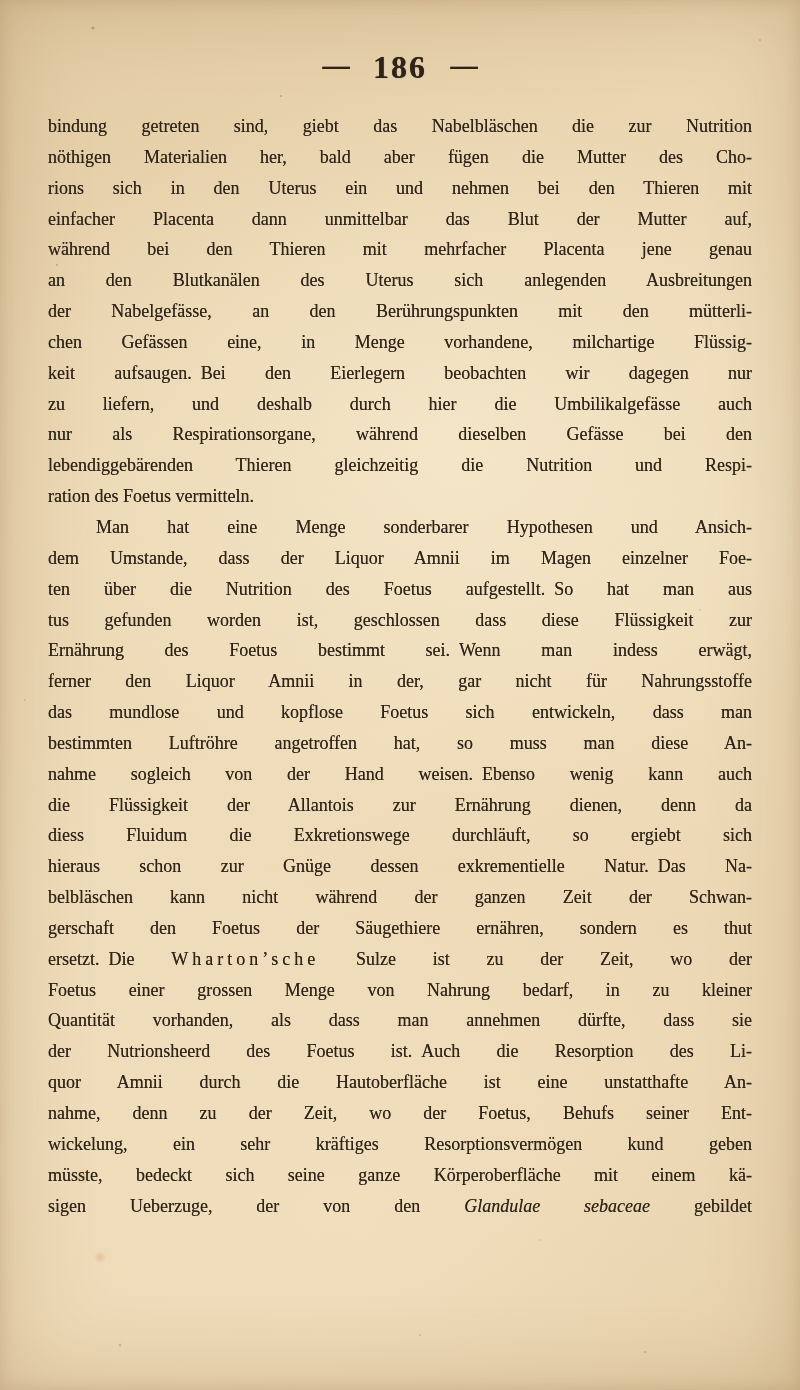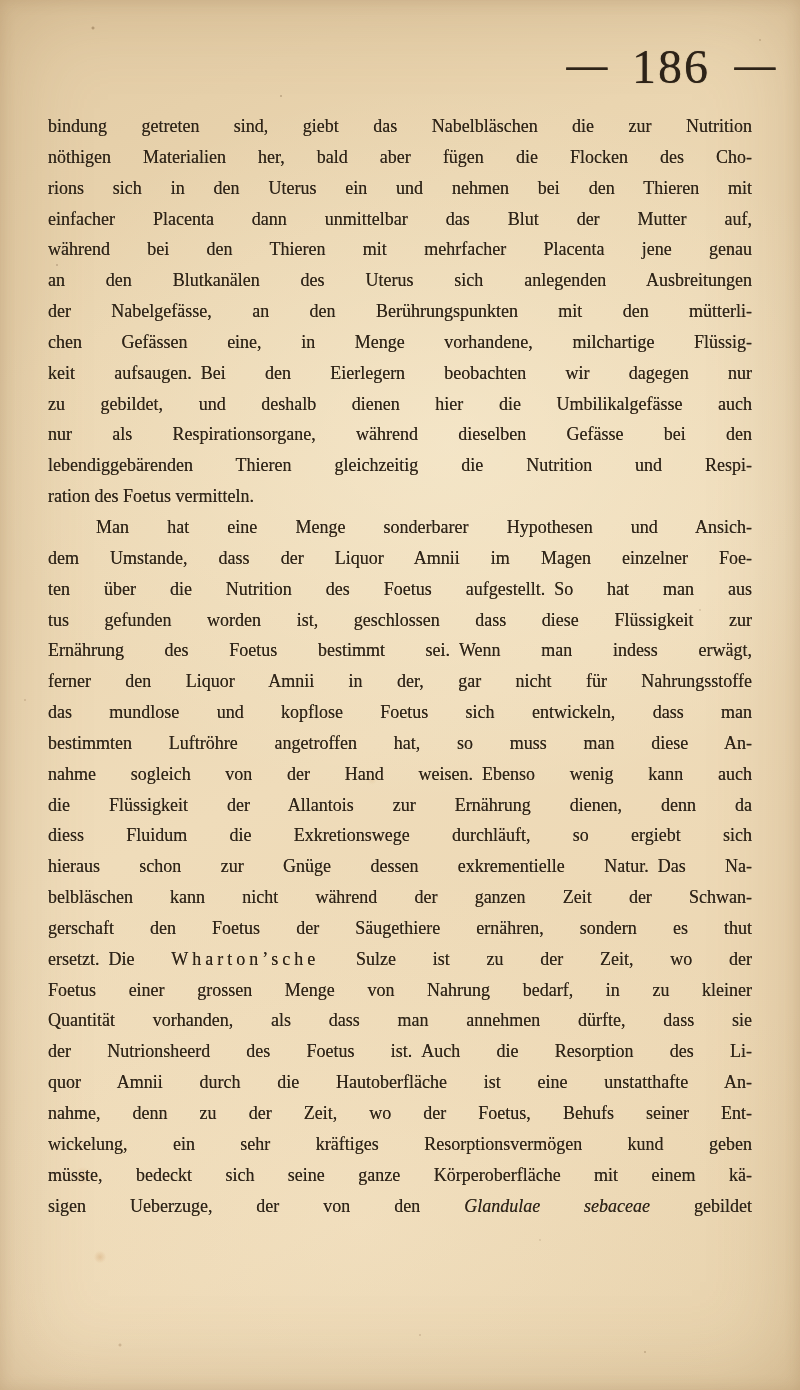--- a/index.html
+++ b/index.html
@@ -40,24 +40,24 @@
       radial-gradient(circle 7px  at 372px  780px, rgba(205,165,110,0.20), rgba(205,165,110,0) 70%);
     box-shadow:
       inset 0 0 90px rgba(140,100,55,0.28),
       inset 0 0 16px rgba(120,85,45,0.18);
   }
   .header {
     position: absolute;
     top: 46px;
     left: 0;
     width: 800px;
-    text-align: right;
+    text-align: center;
     color: #2d2318;
-    font-size: 48px;
-    font-weight: normal;
+    font-size: 32px;
+    font-weight: bold;
     line-height: 42px;
     text-shadow: 0 0 0.7px rgba(45,35,24,0.75);
   }
   .header .dash {
     display: inline-block;
     margin: 0 21px;
     transform: translateY(-3px) scaleX(0.85);
   }
   .header .pagenum {
     letter-spacing: 2px;
@@ -88,29 +88,29 @@
 
 <div class="page">
   <div class="texture"></div>
 
   <div class="header">
     <span class="dash">—</span><span class="pagenum">186</span><span class="dash">—</span>
   </div>
 
   <div class="text-block" id="text-block">
       <div class="line"><span>bindung getreten sind, giebt das Nabelbläschen die zur Nutrition</span></div>
-      <div class="line"><span>nöthigen Materialien her, bald aber fügen die Flocken des Cho-</span></div>
+      <div class="line"><span>nöthigen Materialien her, bald aber fügen die Mutter des Cho-</span></div>
       <div class="line"><span>rions sich in den Uterus ein und nehmen bei den Thieren mit</span></div>
       <div class="line"><span>einfacher Placenta dann unmittelbar das Blut der Mutter auf,</span></div>
       <div class="line"><span>während bei den Thieren mit mehrfacher Placenta jene genau</span></div>
       <div class="line"><span>an den Blutkanälen des Uterus sich anlegenden Ausbreitungen</span></div>
       <div class="line"><span>der Nabelgefässe, an den Berührungspunkten mit den mütterli-</span></div>
       <div class="line"><span>chen Gefässen eine, in Menge vorhandene, milchartige Flüssig-</span></div>
       <div class="line"><span>keit aufsaugen. Bei den Eierlegern beobachten wir dagegen nur</span></div>
-      <div class="line"><span>zu gebildet, und deshalb dienen hier die Umbilikalgefässe auch</span></div>
+      <div class="line"><span>zu liefern, und deshalb durch hier die Umbilikalgefässe auch</span></div>
       <div class="line"><span>nur als Respirationsorgane, während dieselben Gefässe bei den</span></div>
       <div class="line"><span>lebendiggebärenden Thieren gleichzeitig die Nutrition und Respi-</span></div>
       <div class="line noj"><span>ration des Foetus vermitteln.</span></div>
       <div class="line indent"><span>Man hat eine Menge sonderbarer Hypothesen und Ansich-</span></div>
       <div class="line"><span>dem Umstande, dass der Liquor Amnii im Magen einzelner Foe-</span></div>
       <div class="line"><span>ten über die Nutrition des Foetus aufgestellt. So hat man aus</span></div>
       <div class="line"><span>tus gefunden worden ist, geschlossen dass diese Flüssigkeit zur</span></div>
       <div class="line"><span>Ernährung des Foetus bestimmt sei. Wenn man indess erwägt,</span></div>
       <div class="line"><span>ferner den Liquor Amnii in der, gar nicht für Nahrungsstoffe</span></div>
       <div class="line"><span>das mundlose und kopflose Foetus sich entwickeln, dass man</span></div>

